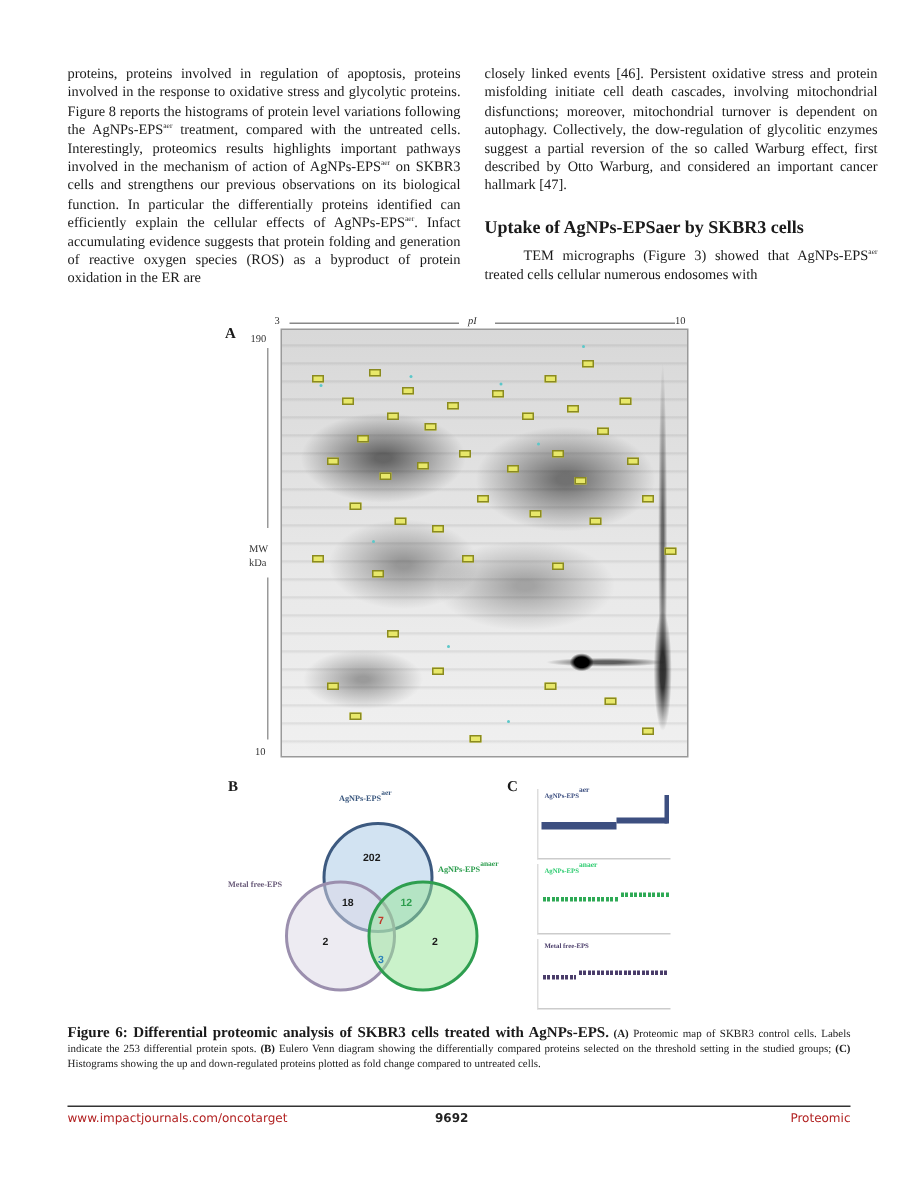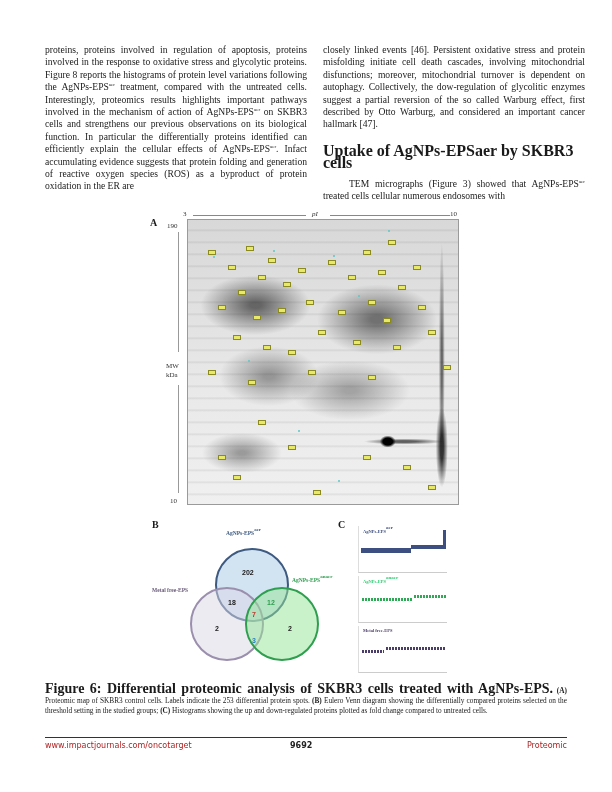--- a/index.html
+++ b/index.html
@@ -2,21 +2,21 @@
 <html><head>
 <meta charset="utf-8">
 <style>
   html, body { margin:0; padding:0; background:#ffffff; }
   body { width:612px; height:792px; position:relative; overflow:hidden; font-family:"Liberation Serif", serif; color:#1a1a1a; }
   .col { position:absolute; top:44px; width:262px; font-size:9.6px; line-height:12.4px; text-align:justify; }
   .col p { margin:0; }
   .col.left { left:45px; }
   .col.right { left:323px; }
   sup { font-size:5px; vertical-align:4px; line-height:0; }
-  .heading { font-weight:bold; font-size:16px; margin-top:14px !important; margin-bottom:8px !important; text-align:left; }
+  .heading { font-weight:bold; font-size:12px; margin-top:14px !important; margin-bottom:8px !important; text-align:left; }
   .indent { text-indent:26px; }
 
   
   .figure { position:absolute; left:140px; top:210px; width:330px; height:470px; }
   .panel-label { position:absolute; font-weight:bold; font-size:10px; font-family:"Liberation Serif", serif; }
   .axis-text { position:absolute; font-size:7px; color:#333; font-family:"Liberation Serif", serif; }
   .gel { position:absolute; left:47px; top:9px; width:270px; height:284px; border:1px solid #9a9a9a;
          background:
           radial-gradient(ellipse 8px 6px at 74% 78%, #000 60%, transparent 100%),
           radial-gradient(ellipse 6px 40px at 94% 80%, rgba(0,0,0,.75) 30%, transparent 100%),
@@ -40,21 +40,21 @@
   .venn-label { position:absolute; font-size:5.5px; font-weight:bold; font-family:"Liberation Serif", serif; }
   .venn-num { position:absolute; font-size:7px; font-weight:bold; font-family:"Liberation Sans", sans-serif; }
 
   
   .hist { position:absolute; left:210px; top:316px; width:120px; height:150px; }
   .hbox { position:absolute; left:8px; width:88px; height:46px; border-bottom:1px solid #ccc; }
   .hbox .ttl { position:absolute; left:4px; top:2px; font-size:4.5px; font-family:"Liberation Serif", serif; font-weight:bold; }
 
   
   .caption { position:absolute; left:45px; top:684px; width:522px; font-size:7.3px; line-height:10px; text-align:justify; }
-  .caption b.title { font-size:14px; }
+  .caption b.title { font-size:10px; }
 
   
   .footer-rule { position:absolute; left:45px; top:737px; width:522px; height:1px; background:#333; }
   .footer { position:absolute; top:741px; font-family:"DejaVu Sans", sans-serif; font-size:8px; }
   .footer.url { left:45px; color:#b22222; }
   .footer.page { left:290px; color:#222;font-weight:bold; }
   .footer.journal { right:45px; color:#b22222; }
 </style>
 </head>
 <body>

